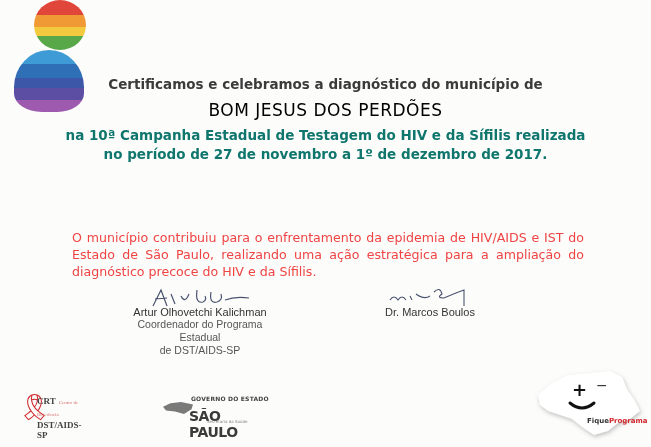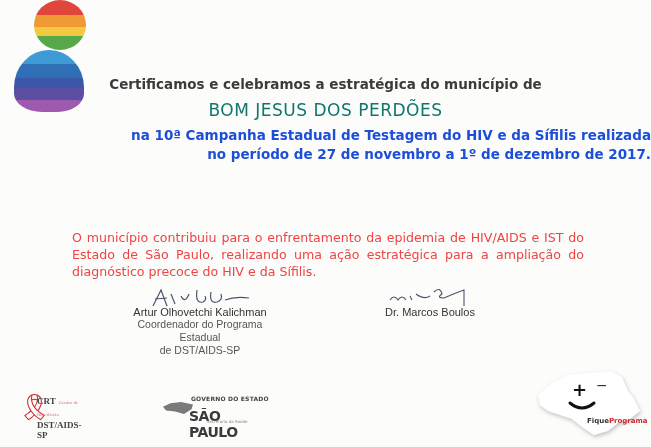--- a/index.html
+++ b/index.html
@@ -25,25 +25,25 @@
     overflow: hidden;
     background: linear-gradient(to bottom, #3e9bd6 0%, #3e9bd6 22%, #2f6fb6 22%, #2f6fb6 45%, #3c56a8 45%, #3c56a8 62%, #5c4ea3 62%, #5c4ea3 80%, #9d5aae 80%, #9d5aae 100%);
   }
 
   .intro {
     position: absolute; left: 0; width: 651px; top: 76px;
     text-align: center; font-weight: bold; font-size: 13.5px; color: #3b3b3b;
   }
   .municipio {
     position: absolute; left: 0; width: 651px; top: 100px;
-    text-align: center; font-size: 17px; letter-spacing: 0.5px; color: #0f766e;
+    text-align: center; font-size: 17px; letter-spacing: 0.5px; color: #000000;
   }
   .campaign {
     position: absolute; left: 0; width: 651px; top: 126px;
-    text-align: right; font-weight: bold; font-size: 13.5px; line-height: 19px; color: #1d4ed8;
+    text-align: center; font-weight: bold; font-size: 13.5px; line-height: 19px; color: #0f766e;
   }
   .body-text {
     position: absolute; left: 72px; width: 512px; top: 229px;
     font-size: 12.6px; line-height: 17px; text-align: justify; color: #ef4444;
   }
 
   .sig { position: absolute; top: 286px; text-align: center; font-family: "Liberation Sans", sans-serif; }
   .sig.left { left: 120px; width: 160px; }
   .sig.right { left: 345px; width: 170px; }
   .sig-mark { height: 20px; position: relative; }
@@ -77,21 +77,21 @@
 </head>
 <body>
 
 <div class="page">
 
   <div class="logo-person">
     <div class="head"></div>
     <div class="body"></div>
   </div>
 
-  <div class="intro">Certificamos e celebramos a estratégica do município de</div>
+  <div class="intro">Certificamos e celebramos a diagnóstico do município de</div>
   <div class="municipio">BOM JESUS DOS PERDÕES</div>
   <div class="campaign">
     <div>na 10ª Campanha Estadual de Testagem do HIV e da Sífilis realizada</div>
     <div>no período de 27 de novembro a 1º de dezembro de 2017.</div>
   </div>
 
   <div class="body-text">O município contribuiu para o enfrentamento da epidemia  de HIV/AIDS e IST do Estado de São Paulo, realizando uma ação estratégica para a ampliação do diagnóstico precoce do HIV e da Sífilis.</div>
 
   <div class="sig left">
     <div class="sig-mark">

